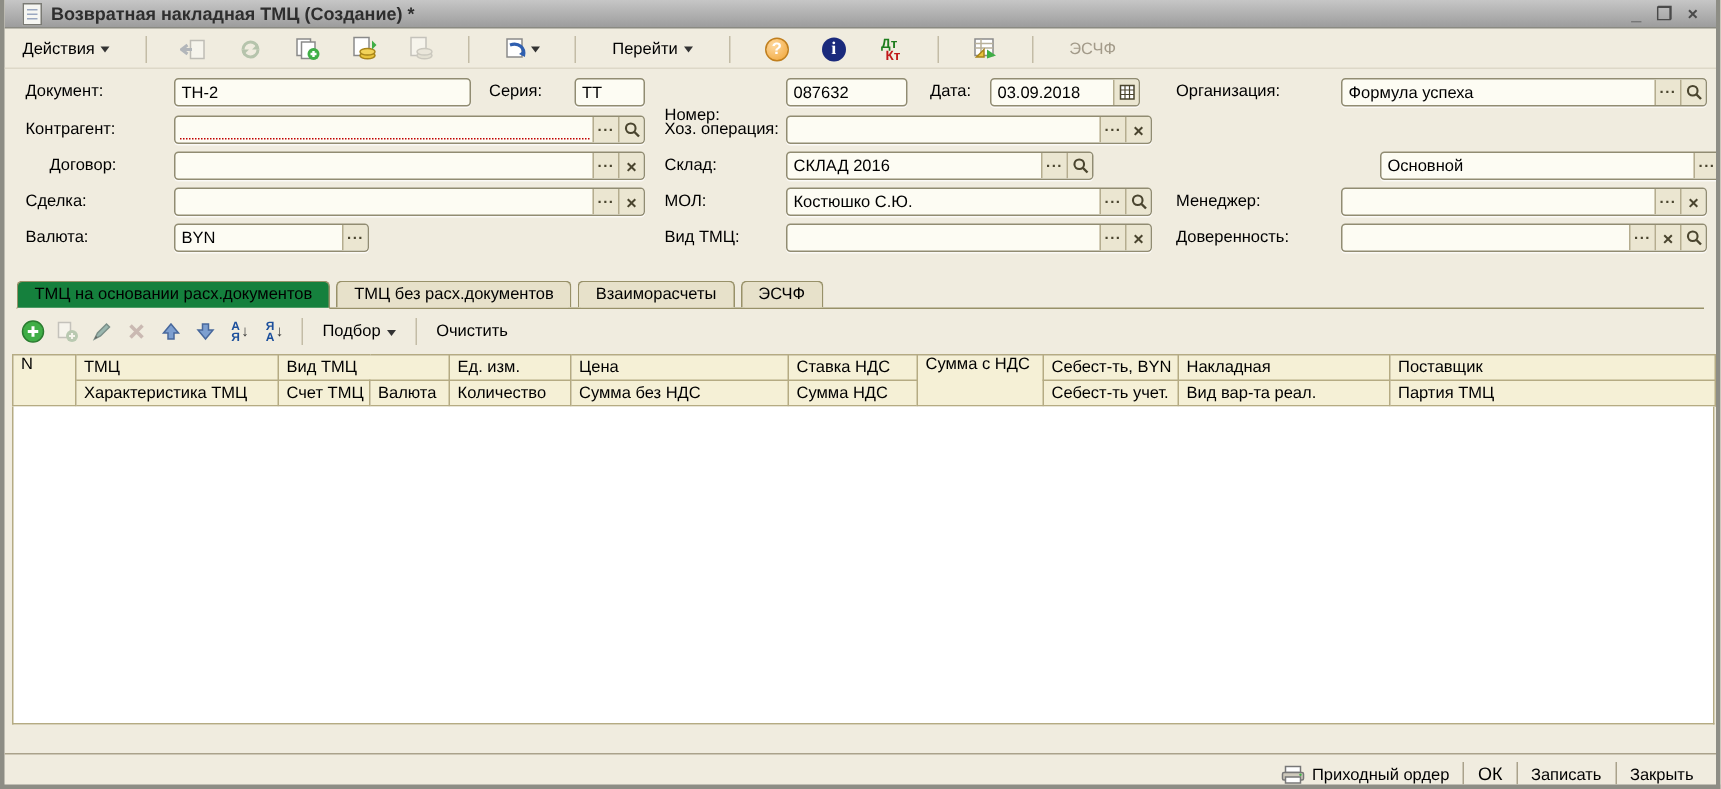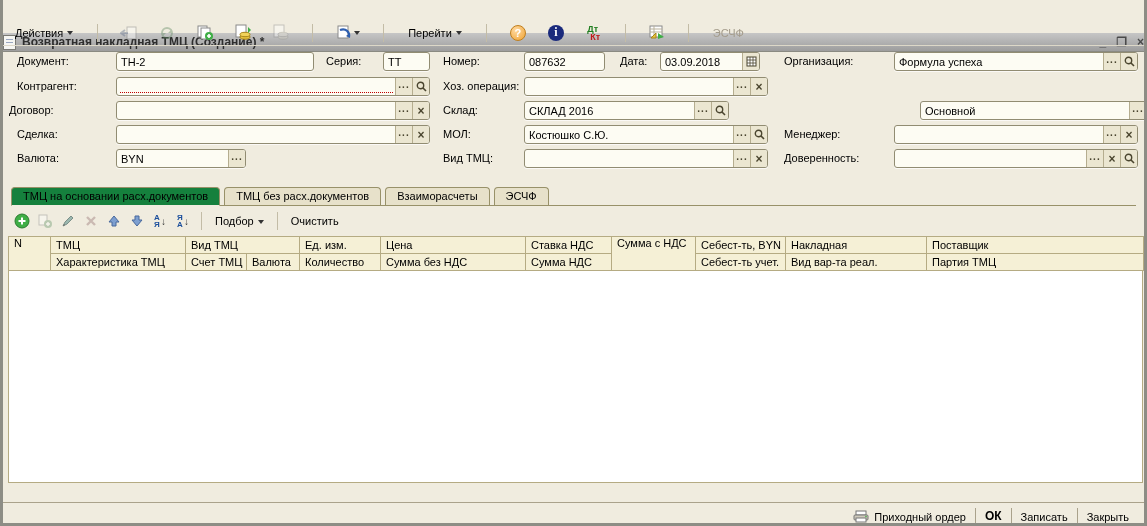--- a/index.html
+++ b/index.html
@@ -8,23 +8,22 @@
     position:relative;width:1147px;height:526px;
     background:#f0ecdf;
     border-left:3px solid #8d8d85;border-right:3px solid #8d8d85;border-bottom:3px solid #8d8d85;
     font-family:"Liberation Sans",sans-serif;font-size:11px;color:#000;
     overflow:hidden;
   }
   
   .titlebar{
     position:absolute;left:0;top:0;right:0;height:19px;
     background:linear-gradient(#c6c6c6,#9d9d9d);
-    display:flex;align-items:center;padding:0 0;gap:6px;
+    display:flex;align-items:center;padding:0 12px;gap:6px;
     border-bottom:1px solid #8a8a82;
-    margin-top:33px;
   }
   .title-text{font-weight:bold;color:#2e2e2e;font-size:12px;white-space:nowrap;}
   .win-controls{margin-left:auto;display:flex;gap:10px;align-items:center;color:#4a4a4a;font-weight:bold;}
   .win-btn{cursor:default;font-size:12px;line-height:12px;}
   .doc-icon{width:13px;height:15px;background:#f6f6f2;border:1px solid #7a7a74;position:relative;}
   .doc-icon:before{content:"";position:absolute;left:2px;top:3px;width:7px;height:1px;background:#9aa7c0;box-shadow:0 3px 0 #9aa7c0,0 6px 0 #9aa7c0;}
   
   .toolbar{
     position:absolute;left:0;top:20px;right:0;height:26px;
     display:flex;align-items:center;padding:0 8px;gap:16px;
@@ -82,21 +81,21 @@
   table.hdr th{
     background:#f5f0d6;border:1px solid #b5ab83;font-weight:normal;text-align:left;
     padding:0 5px;height:17px;font-size:11px;white-space:nowrap;overflow:hidden;
   }
   .grid-body{width:1135px;height:212px;background:#ffffff;border:1px solid #b5ab83;border-top:none;}
   
   .footer-sep{position:absolute;left:0;right:0;top:502px;border-top:1px solid #aaa28b;}
   .footer{position:absolute;left:0;right:6px;top:503px;height:20px;display:flex;align-items:flex-end;justify-content:flex-end;}
   .fitem{padding:0 9px;display:flex;align-items:center;gap:5px;white-space:nowrap;}
   .fsep{width:1px;height:15px;background:#aaa28b;}
-  .ok{font-weight:bold;font-size:12px;}
+  .ok{font-weight:normal;font-size:12px;}
 </style>
 </head>
 <body>
 
 <div class="window">
 
   <div class="titlebar">
     <div class="doc-icon"></div>
     <div class="title-text">Возвратная накладная ТМЦ (Создание) *</div>
     <div class="win-controls">
@@ -204,41 +203,41 @@
     <div class="req-line"></div>
     <div class="fbtn ell">...</div>
     <div class="fbtn">
       <svg width="11" height="11">
           <circle cx="4.5" cy="4.5" r="3.2" fill="none" stroke="#4a452f" stroke-width="1.4"></circle>
           <path d="M7 7 L10 10" stroke="#4a452f" stroke-width="1.6"></path>
         </svg>
     </div>
   </div>
 
-  <div class="flabel" style="left:6px;top:101px">Договор:</div>
+  <div class="flabel" style="left:30px;top:101px">Договор:</div>
   <div class="field" style="left:113px;top:101px;width:314px">
     <input value="" style="">
     <div class="fbtn ell">...</div>
     <div class="fbtn xx">×</div>
   </div>
 
   <div class="flabel" style="left:14px;top:125px">Сделка:</div>
   <div class="field" style="left:113px;top:125px;width:314px">
     <input value="" style="">
     <div class="fbtn ell">...</div>
     <div class="fbtn xx">×</div>
   </div>
 
   <div class="flabel" style="left:14px;top:149px">Валюта:</div>
   <div class="field" style="left:113px;top:149px;width:130px">
     <input value="BYN" style="">
     <div class="fbtn ell">...</div>
   </div>
 
-  <div class="flabel" style="left:440px;top:52px">Номер:</div>
+  <div class="flabel" style="left:440px;top:68px">Номер:</div>
   <div class="field" style="left:521px;top:52px;width:81px">
     <input value="087632" style="">
   </div>
   <div class="flabel" style="left:617px;top:52px">Дата:</div>
   <div class="field" style="left:657px;top:52px;width:100px">
     <input value="03.09.2018" style="">
     <div class="fbtn">
       <svg width="11" height="11">
           <rect x="1" y="1" width="9" height="9" fill="#fff" stroke="#4a452f"></rect>
           <path d="M1 4 L10 4 M4 1 L4 10 M7 1 L7 10 M1 7 L10 7" stroke="#4a452f" stroke-width="0.8"></path>

